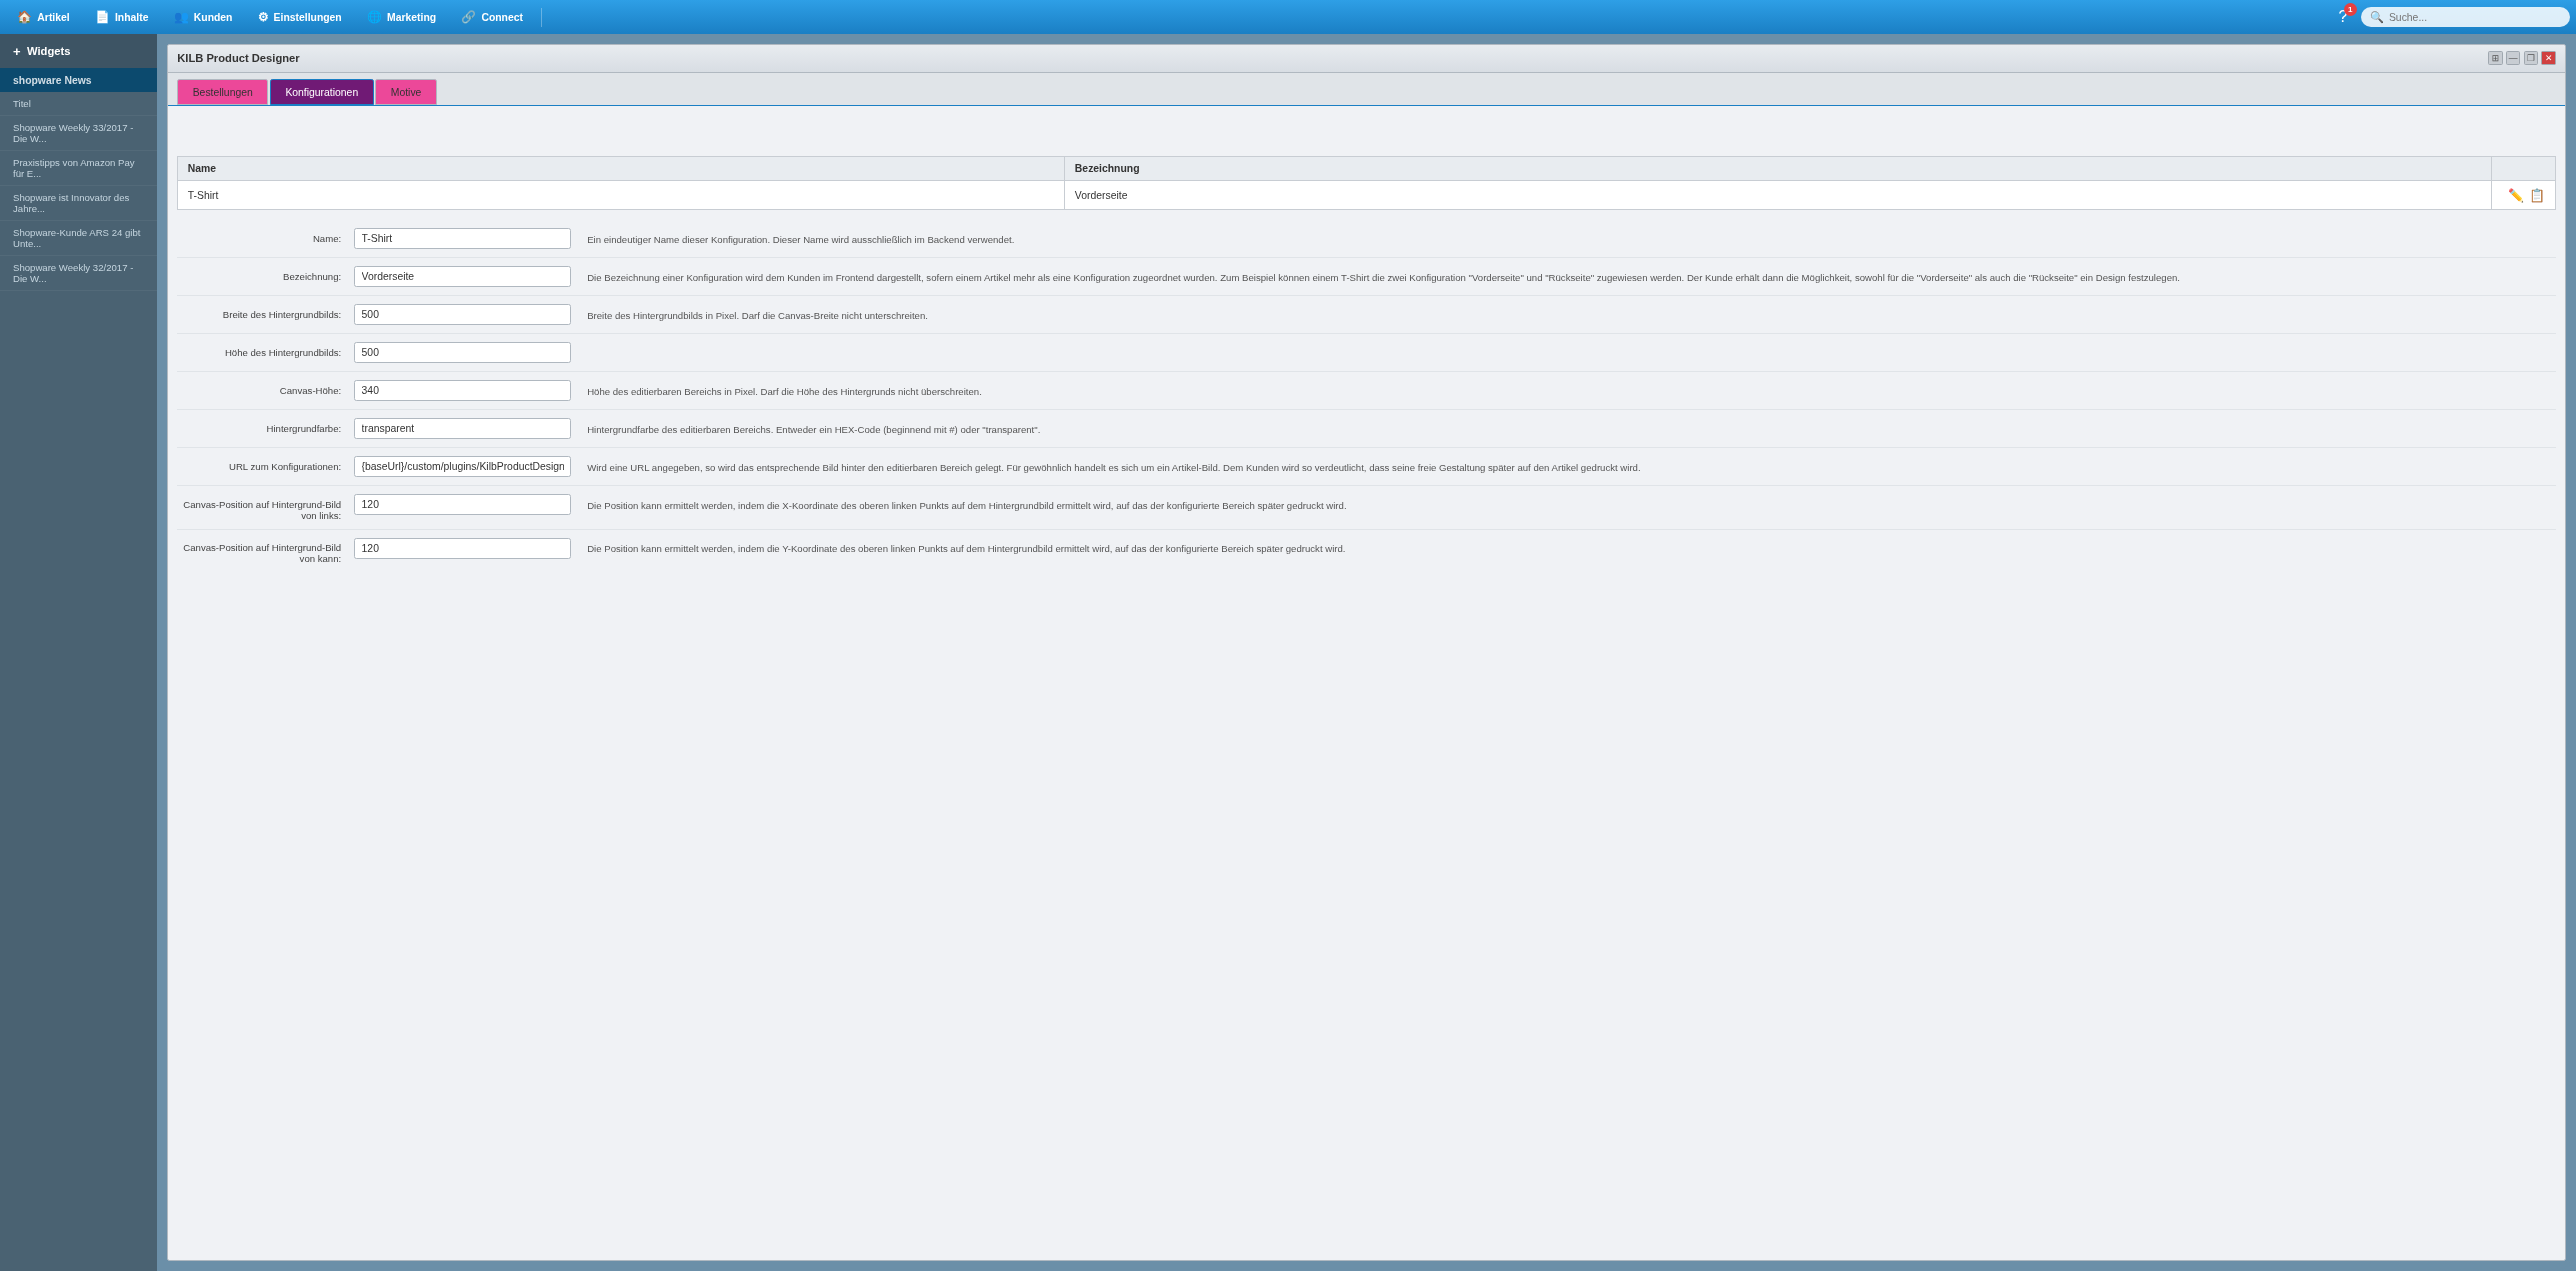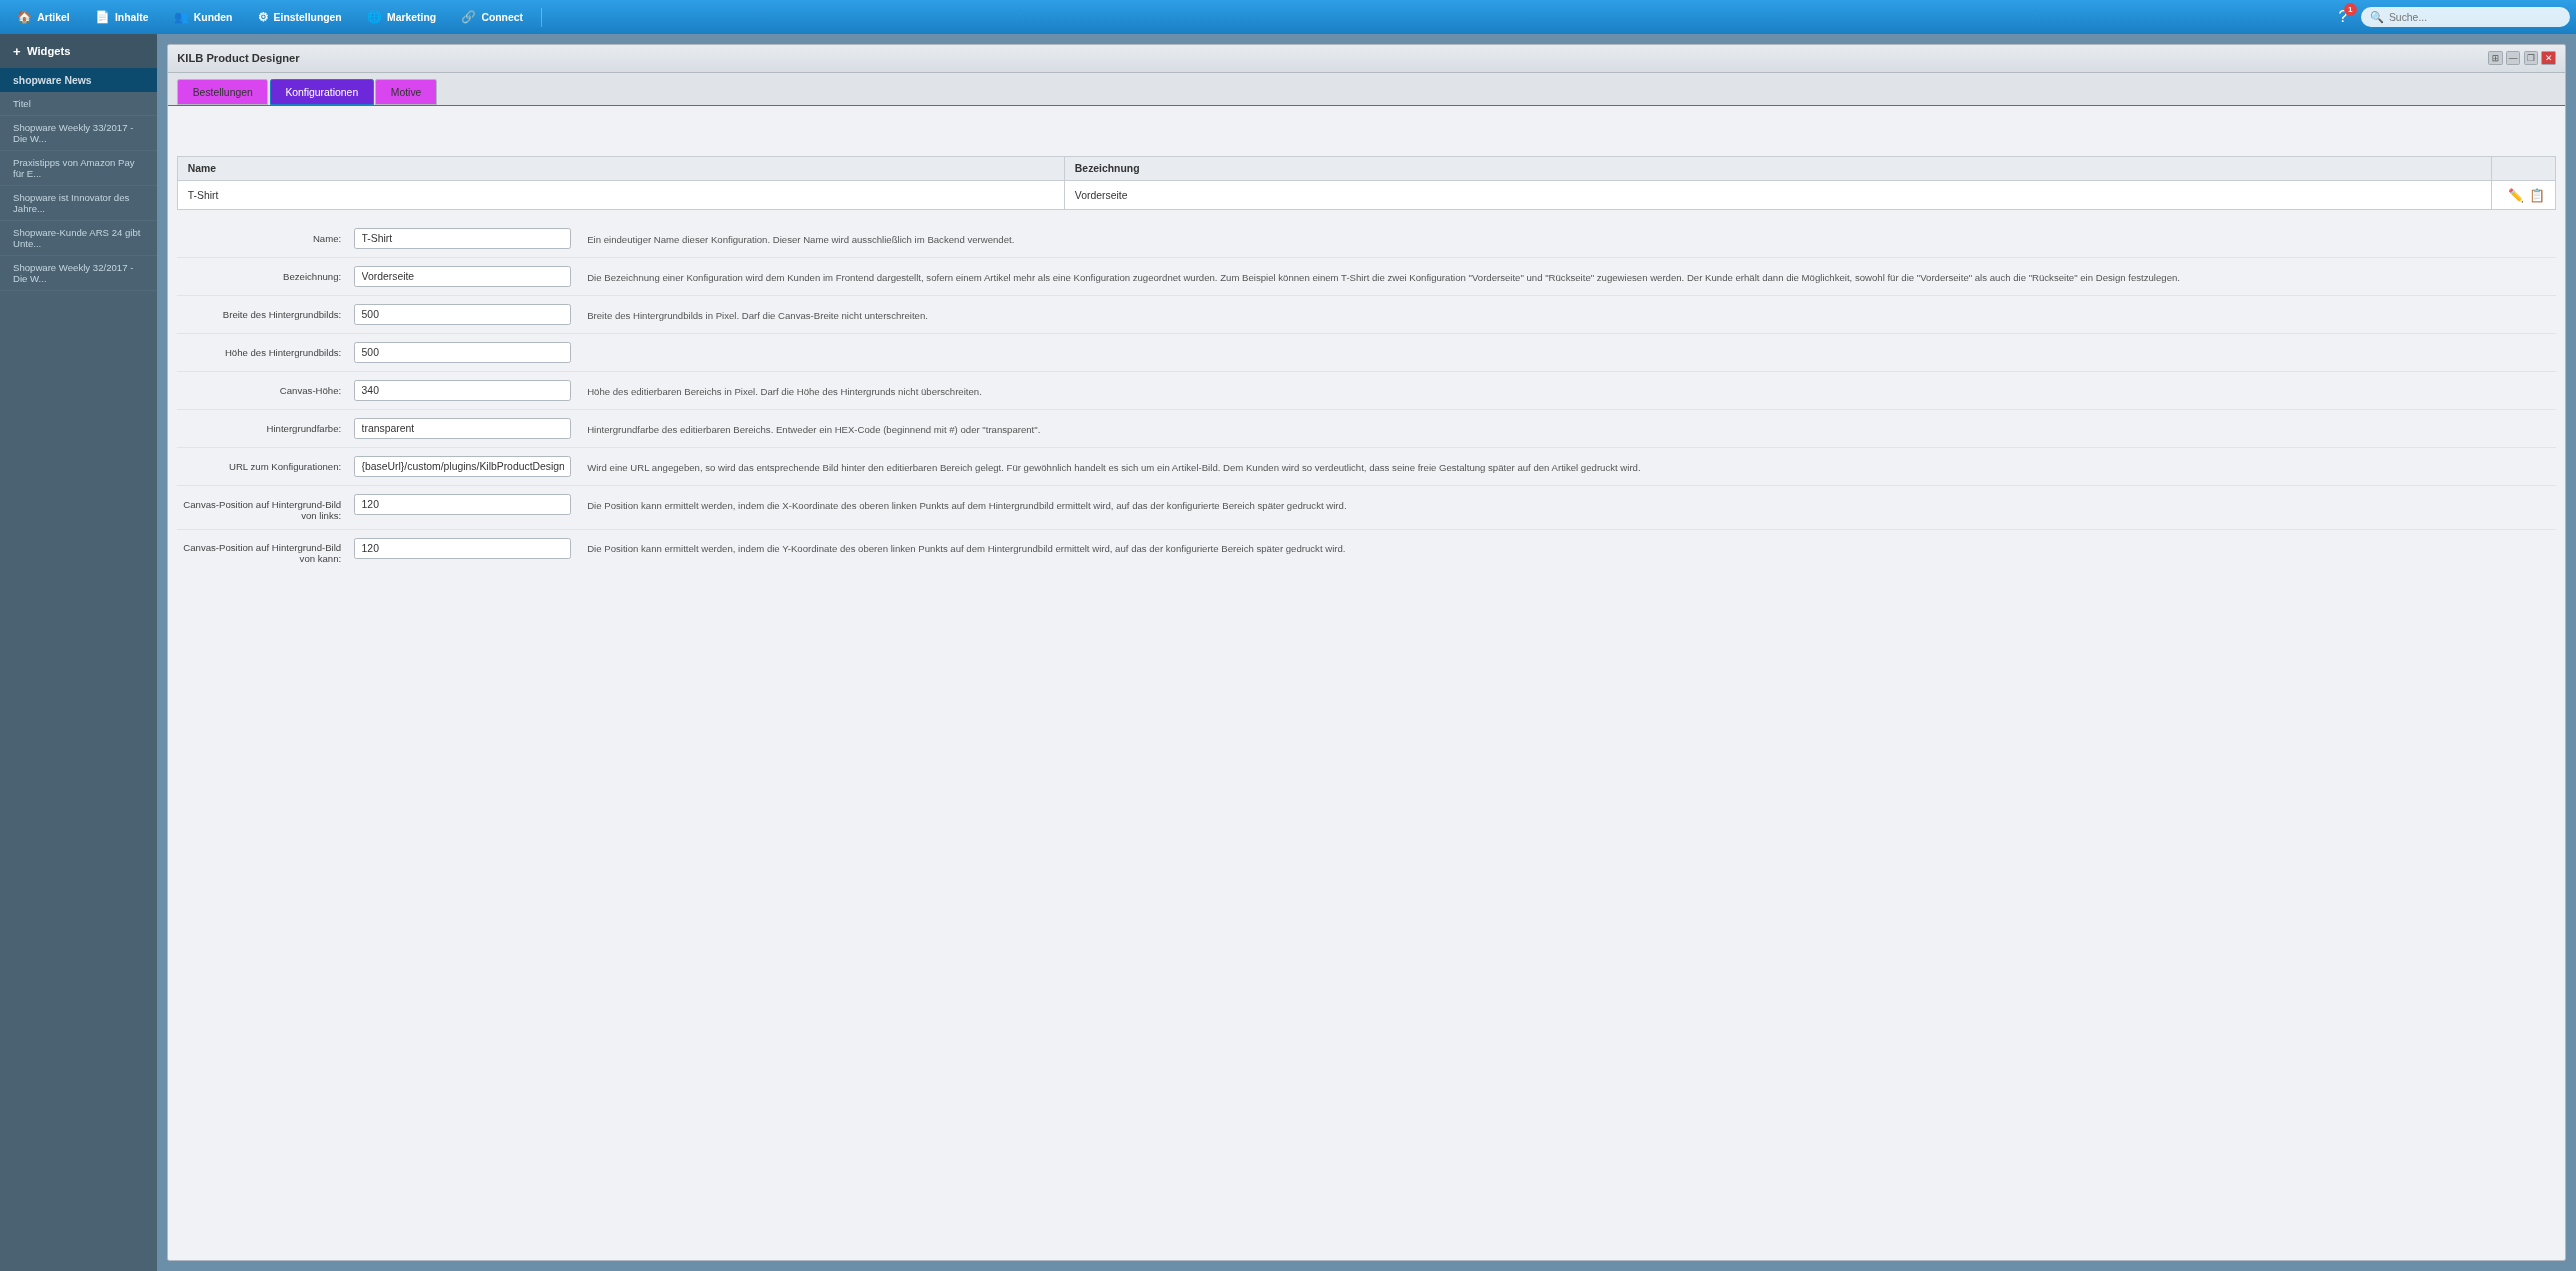--- a/index.html
+++ b/index.html
@@ -177,26 +177,26 @@
     .tab {
       padding: 6.4px 14.5px;
       cursor: pointer;
       font-size: 10.4px;
       color: #444;
       border: 0.8px solid transparent;
       border-radius: 2.4px 2.4px 0 0;
       margin-right: 1.6px;
     }
     .tab.active {
-      background: #6d28d9;
+      background: #701a75;
       color: #fff;
       border-color: #1a7fc4;
     }
     .tab.inactive-white {
-      background: #d946ef;
+      background: #ec4899;
       border-color: #b0b8c0;
       color: #333;
     }
 
     
     .table-wrap {
       margin: 0;
       padding: 9.6px;
     }
     .data-table {

